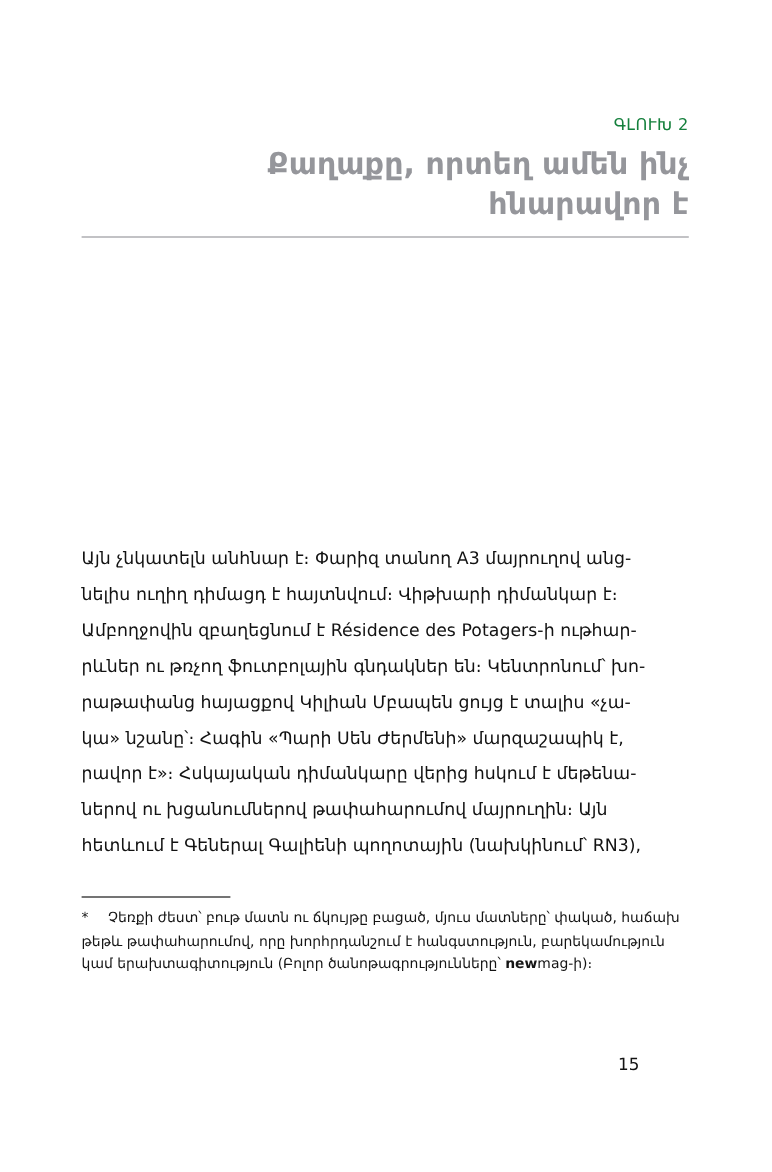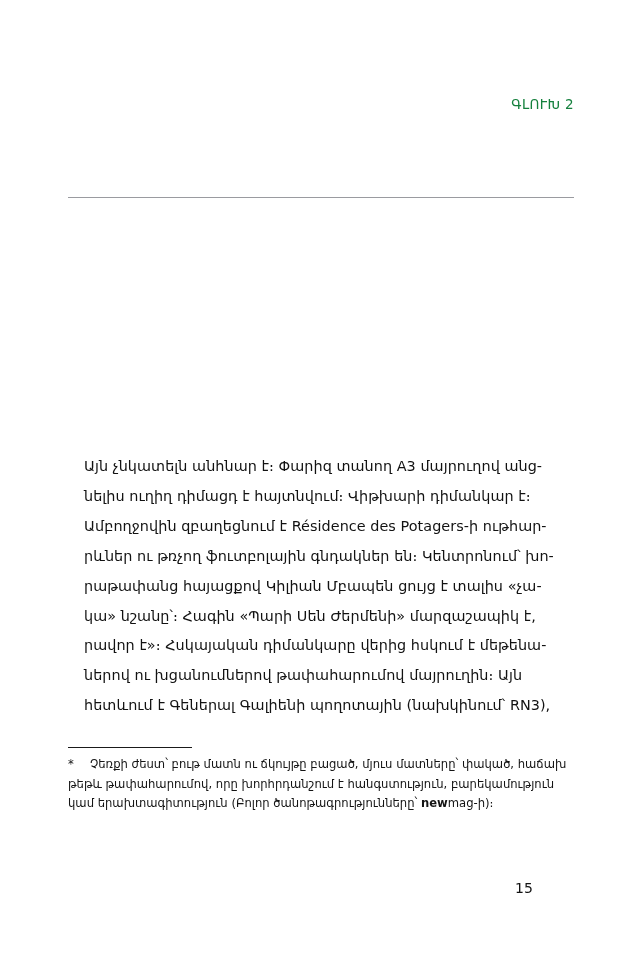--- a/index.html
+++ b/index.html
@@ -55,21 +55,21 @@
     left: 68px;
     top: 197px;
     width: 506px;
     height: 1px;
     background: #9a9ba0;
   }
 
   
   .body-block {
     position: absolute;
-    left: 84px;
+    left: 68px;
     top: 452px;
     width: 507px;
   }
   .body-line {
     display: block;
     font-size: 14.4px;
     line-height: 29.9px;
     color: #121212;
     white-space: pre;
     letter-spacing: 0.05px;
@@ -114,20 +114,24 @@
     color: #131313;
   }
 </style>
 </head>
 <body>
 
 <div class="page">
 
   <div class="chapter-header">
     <div class="chapter-label">ԳԼՈՒԽ 2</div>
+    <h1 class="chapter-title">
+      <span class="title-line">Քաղաքը, որտեղ ամեն ինչ</span>
+      <span class="title-line">հնարավոր է</span>
+    </h1>
   </div>
 
   <div class="header-rule"></div>
 
   <div class="body-block">
     <span class="body-line">Այն չնկատելն անհնար է։ Փարիզ տանող A3 մայրուղով անց-</span>
     <span class="body-line">նելիս ուղիղ դիմացդ է հայտնվում։ Վիթխարի դիմանկար է։</span>
     <span class="body-line">Ամբողջովին զբաղեցնում է Résidence des Potagers-ի ութհար-</span>
     <span class="body-line">րևներ ու թռչող ֆուտբոլային գնդակներ են։ Կենտրոնում՝ խո-</span>
     <span class="body-line">րաթափանց հայացքով Կիլիան Մբապեն ցույց է տալիս «չա-</span>

